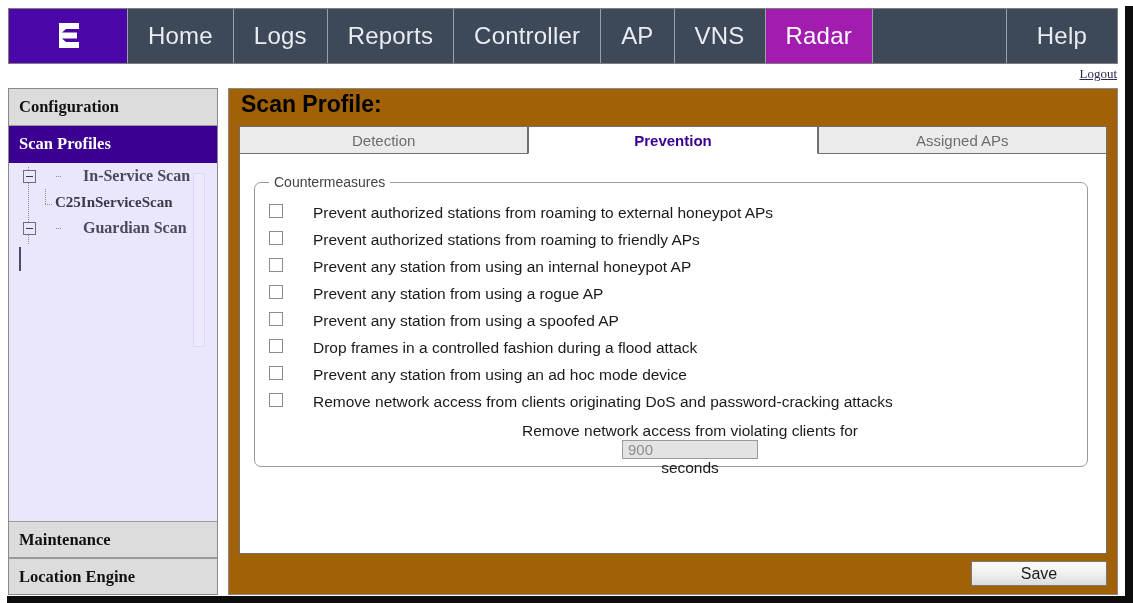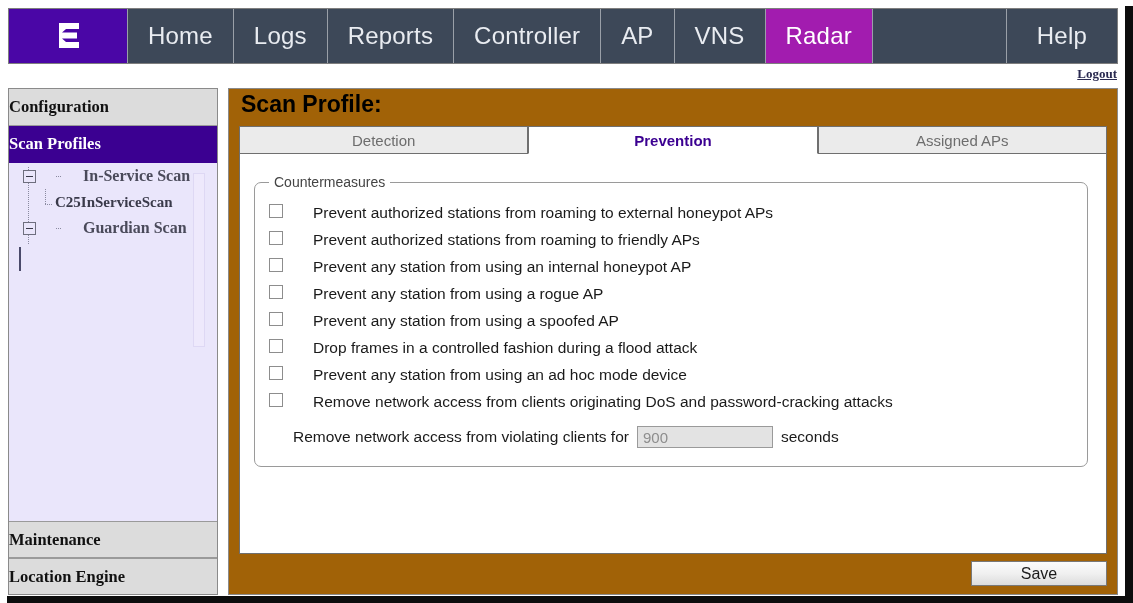--- a/index.html
+++ b/index.html
@@ -92,40 +92,40 @@
   }
 
   
   #logout-link {
     position: absolute;
     right: 16px; top: 66px;
     font-size: 13px;
     color: #2a2a50;
     text-decoration: underline;
     font-family: "Liberation Serif", serif;
-    font-weight: bold;
   }
 
   
   #sidebar {
     position: absolute;
     left: 8px; top: 88px;
     width: 210px; height: 507px;
     box-sizing: border-box;
     border: 1px solid #8a8a8a;
     background: #ebe8f9;
     overflow: hidden;
   }
   .side-header {
     height: 37px;
     box-sizing: border-box;
     background: #dcdcdc;
     border-bottom: 1px solid #9a9a9a;
     display: flex;
     align-items: center;
+    padding-left: 10px;
     font-weight: bold;
     font-size: 16.5px;
     color: #111111;
     font-family: "Liberation Serif", serif;
   }
   .side-header.selected {
     background: #3b0091;
     color: #ffffff;
     border-bottom: 1px solid #3b0091;
   }
@@ -306,20 +306,21 @@
     color: #1a1a1a;
     font-family: "Liberation Sans", sans-serif;
     white-space: nowrap;
   }
   #timeout-row {
     display: flex;
     align-items: center;
     height: 30px;
     padding-left: 38px;
     margin-top: 2px;
+    flex-direction: column;
   }
   #timeout-label, #timeout-units {
     font-size: 15.5px;
     color: #1a1a1a;
     font-family: "Liberation Sans", sans-serif;
     white-space: nowrap;
   }
   #timeout-input {
     width: 136px;
     height: 22px;

